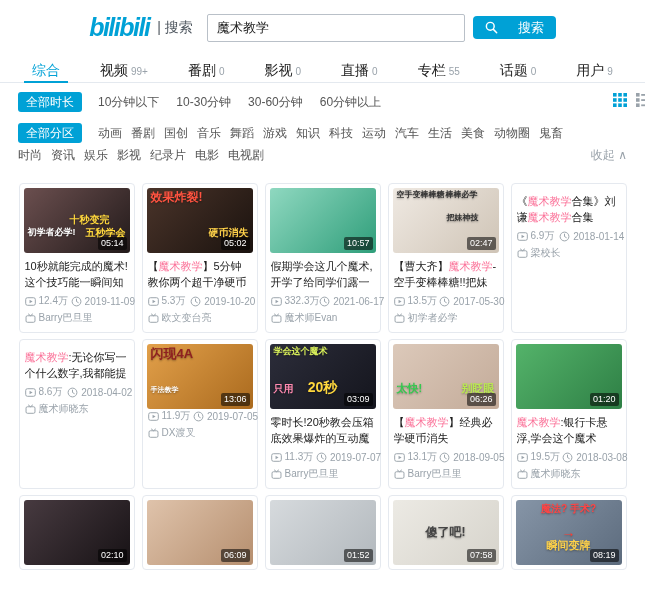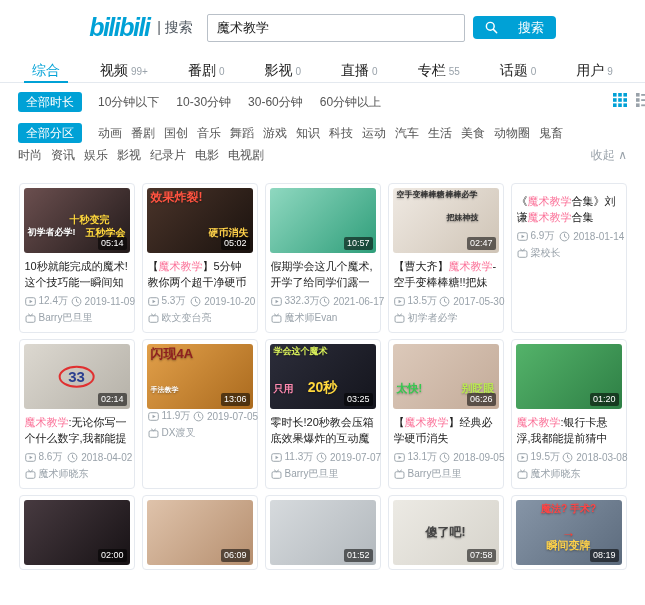--- a/index.html
+++ b/index.html
@@ -306,24 +306,20 @@
         <svg width="11" height="11" viewBox="0 0 16 16">
           <rect x="1.5" y="4" width="13" height="9.5" rx="2" fill="none" stroke="#99a2aa" stroke-width="1.4"></rect>
           <path d="M5 1.5L8 4l3-2.5" fill="none" stroke="#99a2aa" stroke-width="1.4" stroke-linecap="round"></path>
         </svg>
         <i class="tx">梁校长</i>
       </span>
     </div>
   </div>
 
   <div class="card">
-    <div class="thumb" style="background: linear-gradient(135deg, rgb(220, 216, 208), rgb(181, 177, 168));">
-        <span class="ov p-c ring" style="color: rgb(42, 63, 143); font-size: 15px;">33</span>
-      <span class="dur">02:14</span>
-    </div>
     <div class="title"><span class="hl">魔术教学</span><span>:无论你写一个什么数字,我都能提前猜中!</span></div>
     <div class="meta">
       <span class="mi">
         <svg width="11" height="11" viewBox="0 0 16 16">
           <rect x="1" y="2.5" width="14" height="11" rx="2.5" fill="none" stroke="#99a2aa" stroke-width="1.4"></rect>
           <path d="M6.6 5.6v4.8L11 8z" fill="#99a2aa"></path>
         </svg>
         <i class="tx">8.6万</i>
       </span>
       <span class="mi">
@@ -376,21 +372,21 @@
         <i class="tx">DX渡叉</i>
       </span>
     </div>
   </div>
 
   <div class="card">
     <div class="thumb" style="background: linear-gradient(135deg, rgb(44, 45, 58), rgb(20, 21, 29));">
         <span class="ov p-b" style="color: rgb(255, 216, 61); font-size: 14px;">20秒</span>
         <span class="ov p-bl" style="color: rgb(255, 138, 176); font-size: 10px;">只用</span>
         <span class="ov p-tl" style="color: rgb(216, 239, 90); font-size: 9px;">学会这个魔术</span>
-      <span class="dur">03:25</span>
+      <span class="dur">03:09</span>
     </div>
     <div class="title"><span>零时长!20秒教会压箱底效果爆炸的互动魔术【Barry</span></div>
     <div class="meta">
       <span class="mi">
         <svg width="11" height="11" viewBox="0 0 16 16">
           <rect x="1" y="2.5" width="14" height="11" rx="2.5" fill="none" stroke="#99a2aa" stroke-width="1.4"></rect>
           <path d="M6.6 5.6v4.8L11 8z" fill="#99a2aa"></path>
         </svg>
         <i class="tx">11.3万</i>
       </span>
@@ -444,21 +440,21 @@
         </svg>
         <i class="tx">Barry巴旦里</i>
       </span>
     </div>
   </div>
 
   <div class="card">
     <div class="thumb" style="background: linear-gradient(135deg, rgb(84, 179, 106), rgb(46, 127, 69));">
       <span class="dur">01:20</span>
     </div>
-    <div class="title"><span class="hl">魔术教学</span><span>:银行卡悬浮,我都能提前猜中</span></div>
+    <div class="title"><span class="hl">魔术教学</span><span>:银行卡悬浮,学会这个魔术</span></div>
     <div class="meta">
       <span class="mi">
         <svg width="11" height="11" viewBox="0 0 16 16">
           <rect x="1" y="2.5" width="14" height="11" rx="2.5" fill="none" stroke="#99a2aa" stroke-width="1.4"></rect>
           <path d="M6.6 5.6v4.8L11 8z" fill="#99a2aa"></path>
         </svg>
         <i class="tx">19.5万</i>
       </span>
       <span class="mi">
         <svg width="11" height="11" viewBox="0 0 16 16">
@@ -474,21 +470,21 @@
           <rect x="1.5" y="4" width="13" height="9.5" rx="2" fill="none" stroke="#99a2aa" stroke-width="1.4"></rect>
           <path d="M5 1.5L8 4l3-2.5" fill="none" stroke="#99a2aa" stroke-width="1.4" stroke-linecap="round"></path>
         </svg>
         <i class="tx">魔术师晓东</i>
       </span>
     </div>
   </div>
 
   <div class="card">
     <div class="thumb" style="background: linear-gradient(135deg, rgb(71, 58, 64), rgb(23, 18, 21));">
-      <span class="dur">02:00</span>
+      <span class="dur">02:10</span>
     </div>
 
   </div>
 
   <div class="card">
     <div class="thumb" style="background: linear-gradient(135deg, rgb(223, 195, 171), rgb(182, 143, 111));">
       <span class="dur">06:09</span>
     </div>
 
   </div>

